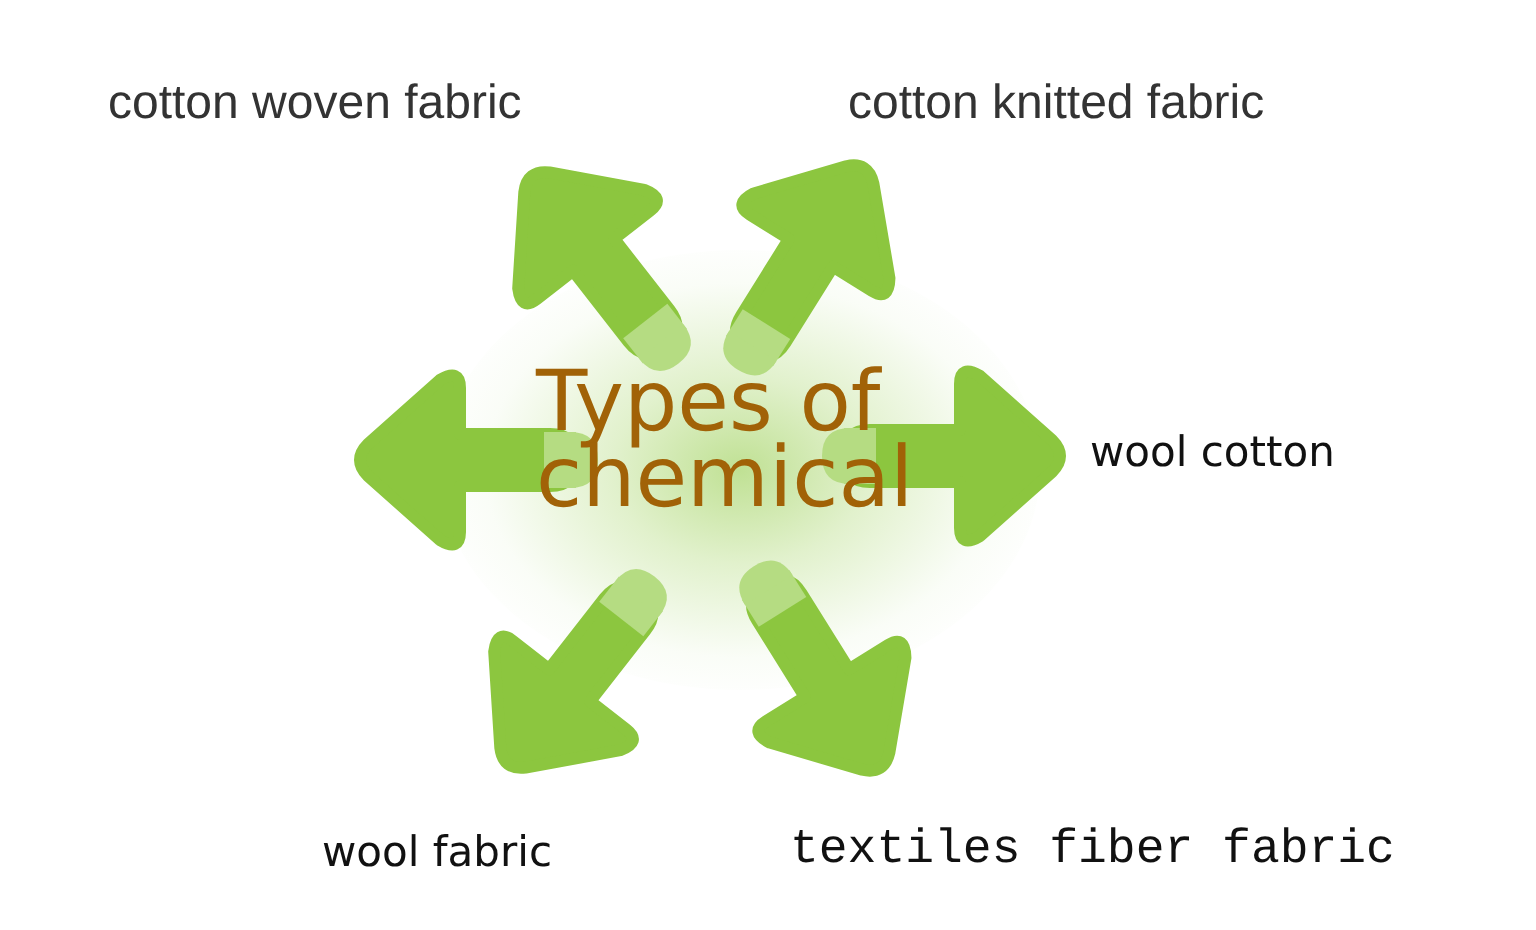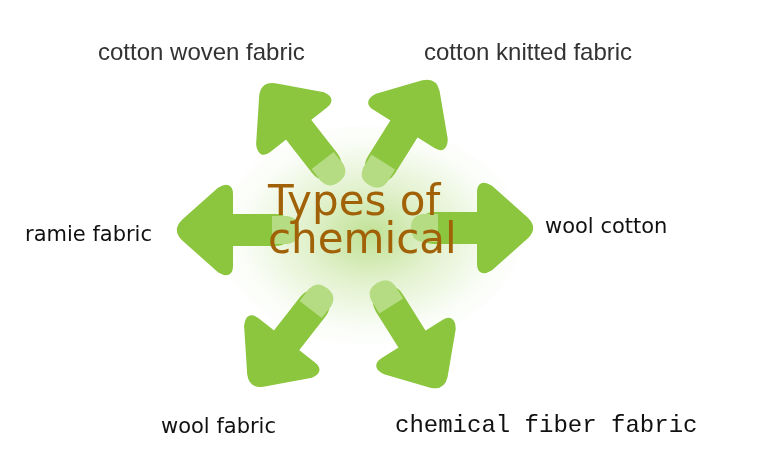--- a/index.html
+++ b/index.html
@@ -75,19 +75,18 @@
     <g transform="translate(440,384) rotate(58)">
       <use href="#arrowShape"></use>
     </g>
   </svg>
 
   <div class="center-title">
     <div>Types of</div>
     <div>chemical</div>
   </div>
 
-  <div class="label sans" style="left:54px; top:38px;margin-left:44px;">cotton woven fabric</div>
+  <div class="label sans" style="left:54px; top:38px;">cotton woven fabric</div>
   <div class="label sans" style="left:424px; top:38px;">cotton knitted fabric</div>
-  <div class="label sans2" style="left:25px; top:222px;">ramie fabric</div>
   <div class="label sans2" style="left:545px; top:214px;">wool cotton</div>
   <div class="label sans2" style="left:161px; top:414px;">wool fabric</div>
-  <div class="label serif" style="left:395px; top:412px;">chemical fiber fabric</div>
+  <div class="label serif" style="left:395px; top:412px;">textiles fiber fabric</div>
 </div>
 
 </body></html>

